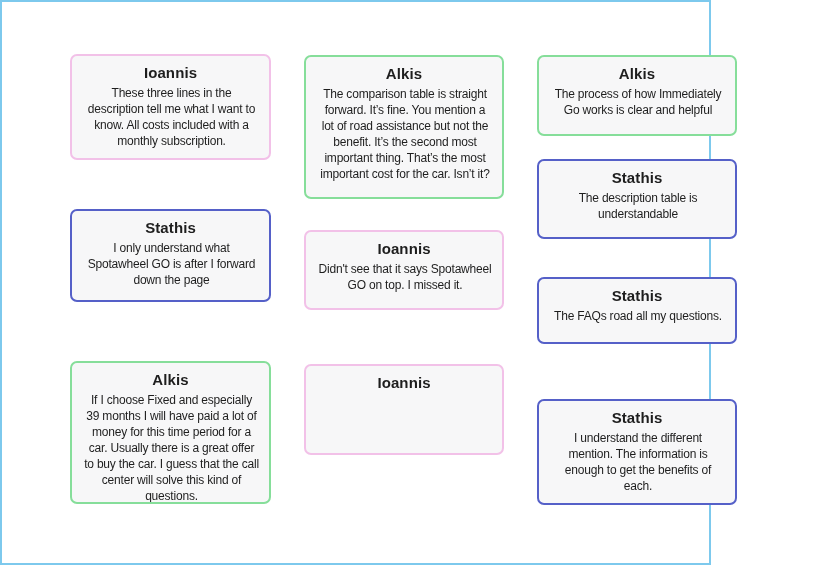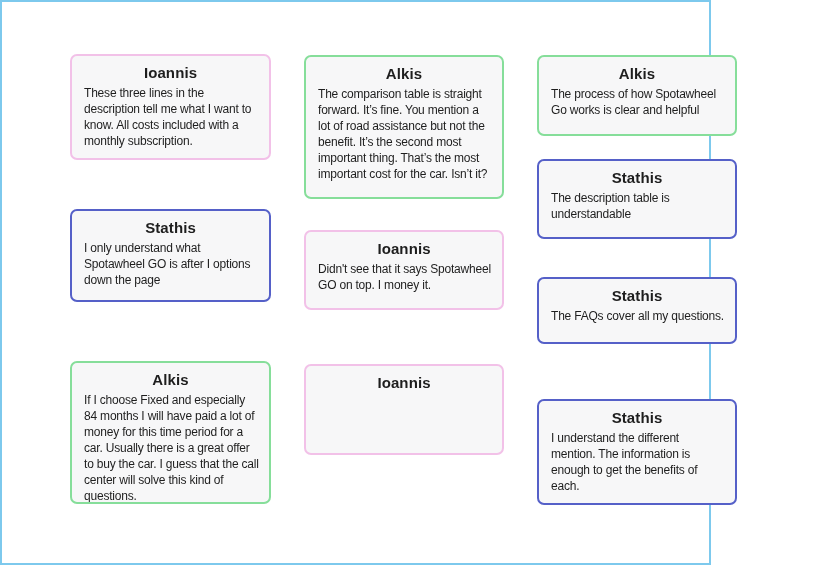--- a/index.html
+++ b/index.html
@@ -33,63 +33,63 @@
     padding: 8px 8px 3px 8px;
     text-align: center;
     font-size: 15px;
     font-weight: 700;
     color: var(--text-color, #1E1E1E);
     letter-spacing: 0.1px;
   }
   .card-text {
     margin: 0;
     padding: 1px 10px 6px 12px;
-    text-align: left;
+    text-align: center;
     font-size: 12px;
     line-height: 16px;
     letter-spacing: -0.2px;
     color: var(--text-color, #1E1E1E);
   }
 </style>
 </head>
 <body>
 
 <div class="frame" id="canvas">
     <div class="card" style="left: 68px; top: 52px; width: 201px; height: 106px; border-color: rgb(242, 193, 232);">
       <div class="card-author">Ioannis</div>
       <div class="card-text">These three lines in the description tell me what I want to know. All costs included with a monthly subscription.</div>
     </div>
     <div class="card" style="left: 68px; top: 207px; width: 201px; height: 93px; border-color: rgb(85, 96, 200);">
       <div class="card-author">Stathis</div>
-      <div class="card-text">I only understand what Spotawheel GO is after I options down the page</div>
+      <div class="card-text">I only understand what Spotawheel GO is after I forward down the page</div>
     </div>
     <div class="card" style="left: 68px; top: 359px; width: 201px; height: 143px; border-color: rgb(134, 222, 154);">
       <div class="card-author">Alkis</div>
-      <div class="card-text">If I choose Fixed and especially 84 months I will have paid a lot of money for this time period for a car. Usually there is a great offer to buy the car. I guess that the call center will solve this kind of questions.</div>
+      <div class="card-text">If I choose Fixed and especially 39 months I will have paid a lot of money for this time period for a car. Usually there is a great offer to buy the car. I guess that the call center will solve this kind of questions.</div>
     </div>
     <div class="card" style="left: 302px; top: 53px; width: 200px; height: 144px; border-color: rgb(134, 222, 154);">
       <div class="card-author">Alkis</div>
       <div class="card-text">The comparison table is straight forward. It’s fine. You mention a lot of road assistance but not the benefit. It’s the second most important thing. That’s the most important cost for the car. Isn’t it?</div>
     </div>
     <div class="card" style="left: 302px; top: 228px; width: 200px; height: 80px; border-color: rgb(242, 193, 232);">
       <div class="card-author">Ioannis</div>
-      <div class="card-text">Didn't see that it says Spotawheel GO on top. I money it.</div>
+      <div class="card-text">Didn't see that it says Spotawheel GO on top. I missed it.</div>
     </div>
     <div class="card" style="left: 302px; top: 362px; width: 200px; height: 91px; border-color: rgb(242, 193, 232);">
       <div class="card-author">Ioannis</div>
     </div>
     <div class="card" style="left: 535px; top: 53px; width: 200px; height: 81px; border-color: rgb(134, 222, 154);">
       <div class="card-author">Alkis</div>
-      <div class="card-text">The process of how Spotawheel Go works is clear and helpful</div>
+      <div class="card-text">The process of how Immediately Go works is clear and helpful</div>
     </div>
     <div class="card" style="left: 535px; top: 157px; width: 200px; height: 80px; border-color: rgb(85, 96, 200);">
       <div class="card-author">Stathis</div>
       <div class="card-text">The description table is understandable</div>
     </div>
     <div class="card" style="left: 535px; top: 275px; width: 200px; height: 67px; border-color: rgb(85, 96, 200);">
       <div class="card-author">Stathis</div>
-      <div class="card-text">The FAQs cover all my questions.</div>
+      <div class="card-text">The FAQs road all my questions.</div>
     </div>
     <div class="card" style="left: 535px; top: 397px; width: 200px; height: 106px; border-color: rgb(85, 96, 200);">
       <div class="card-author">Stathis</div>
       <div class="card-text">I understand the different mention. The information is enough to get the benefits of each.</div>
     </div>
   </div>
 
 </body></html>

